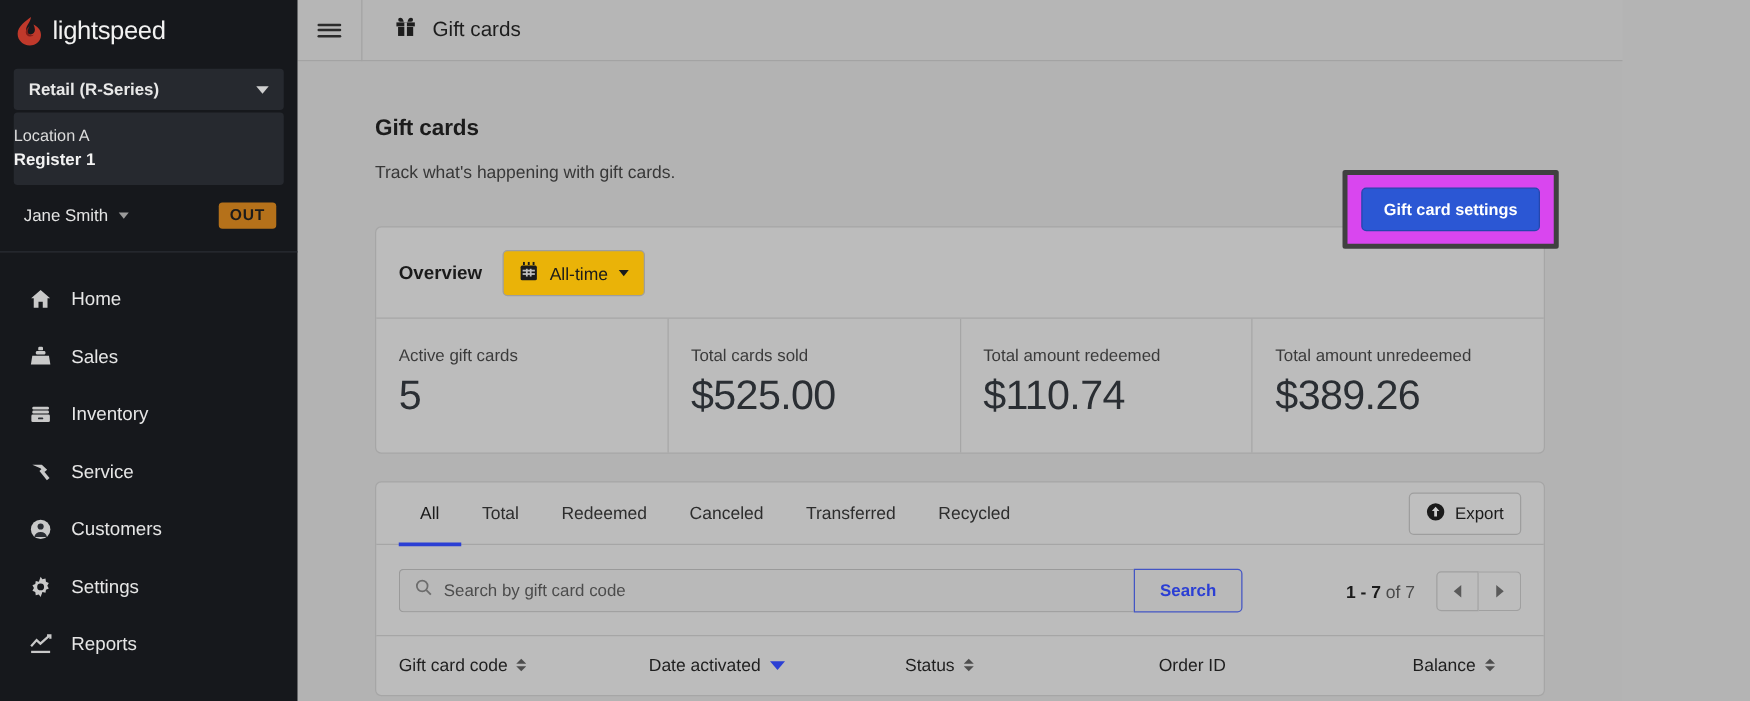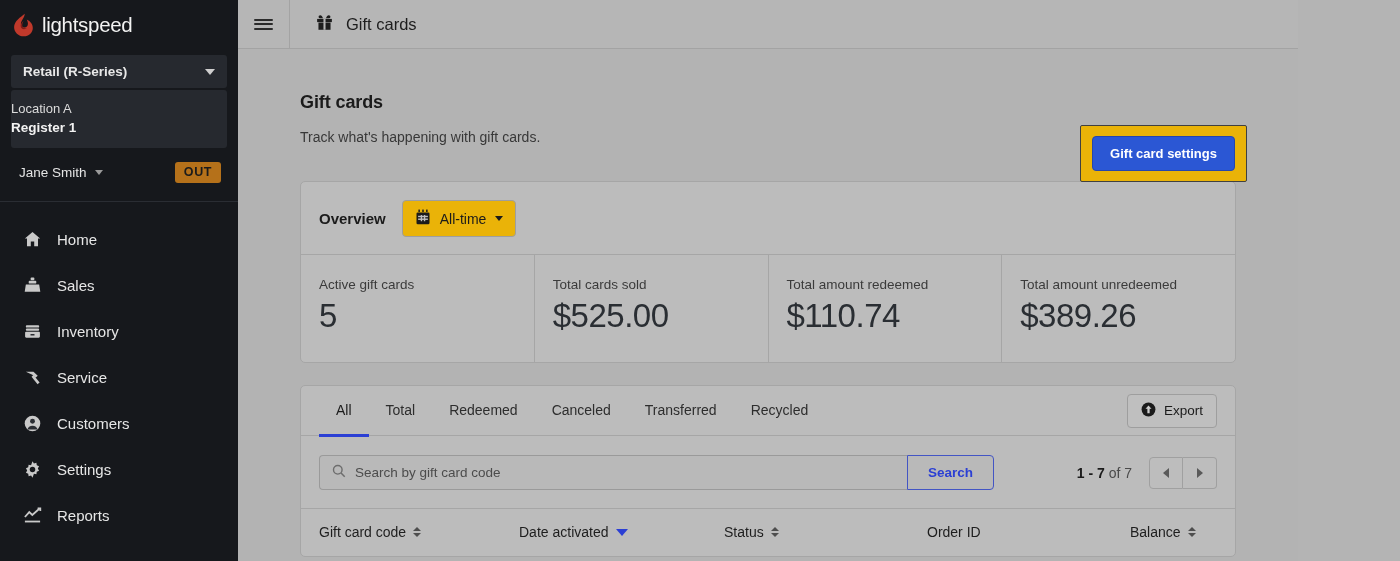--- a/index.html
+++ b/index.html
@@ -88,22 +88,22 @@
     display: flex; align-items: center; gap: 13px; padding-left: 26px;
   }
   .topbar-title-text { font-size: 16.5px; color: #1d1d1d; }
 
   .content { padding: 0 62px 0 62px; }
   .page-head { padding-top: 43px; position: relative; }
   .page-title { font-size: 18px; font-weight: 700; color: #1b1b1b; letter-spacing: -0.1px; }
   .page-sub { font-size: 14px; color: #383838; margin-top: 16px; }
 
   .settings-highlight {
-    position: absolute; right: -11px; top: 76px;
-    background: #eab308; border: 1px solid #404040;
+    position: absolute; right: -11px; top: 87px;
+    background: #d946ef; border: 4px solid #404040;
     padding: 10px 11px; border-radius: 2px;
   }
   .btn-primary {
     background: #2b57d4; color: #ffffff; border: 1px solid #2546ad;
     border-radius: 4px; font-size: 13px; font-weight: 700;
     padding: 9px 17px; cursor: pointer; font-family: "Liberation Sans", sans-serif;
   }
 
   .card {
     background: #bcbcbc; border: 1px solid #a6a6a6; border-radius: 5px;

